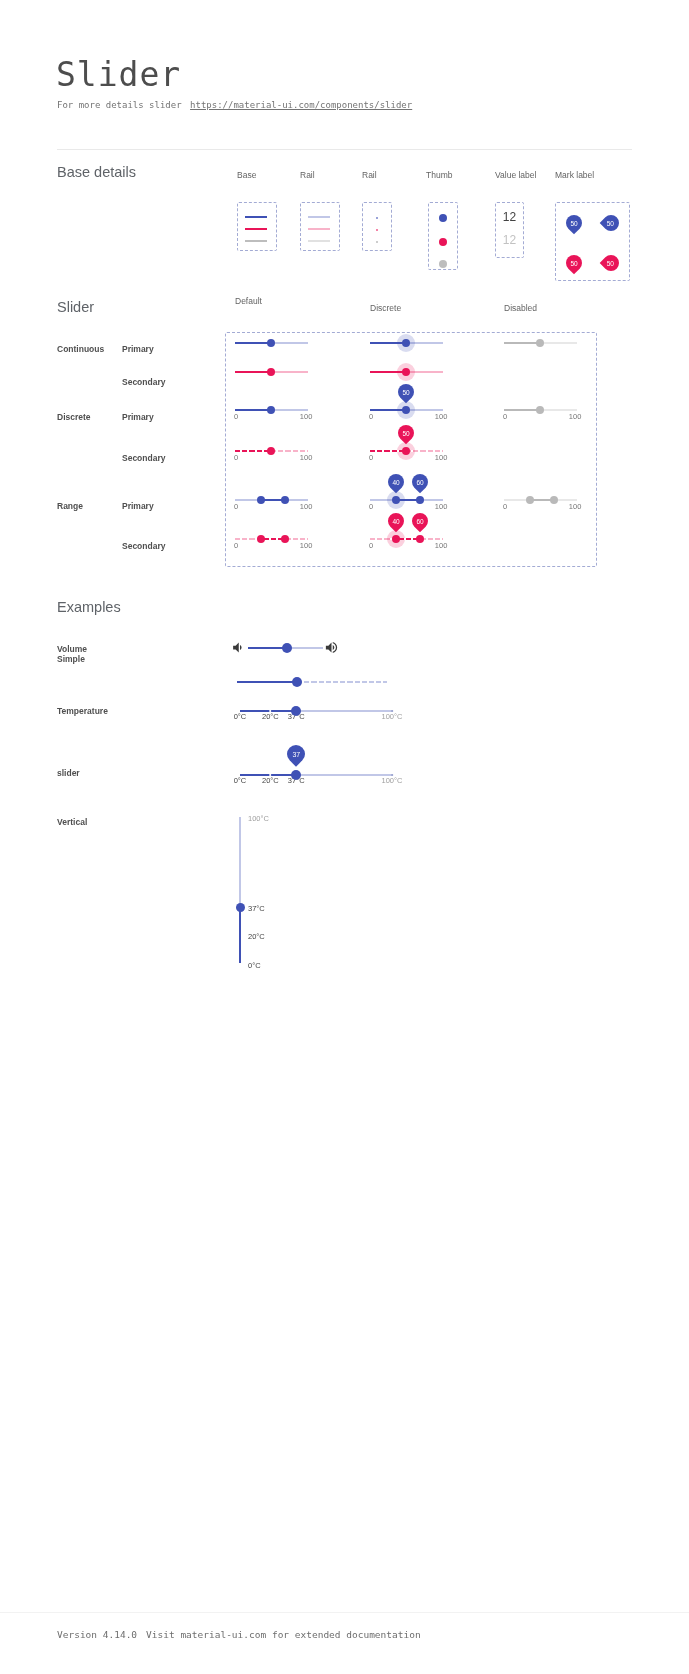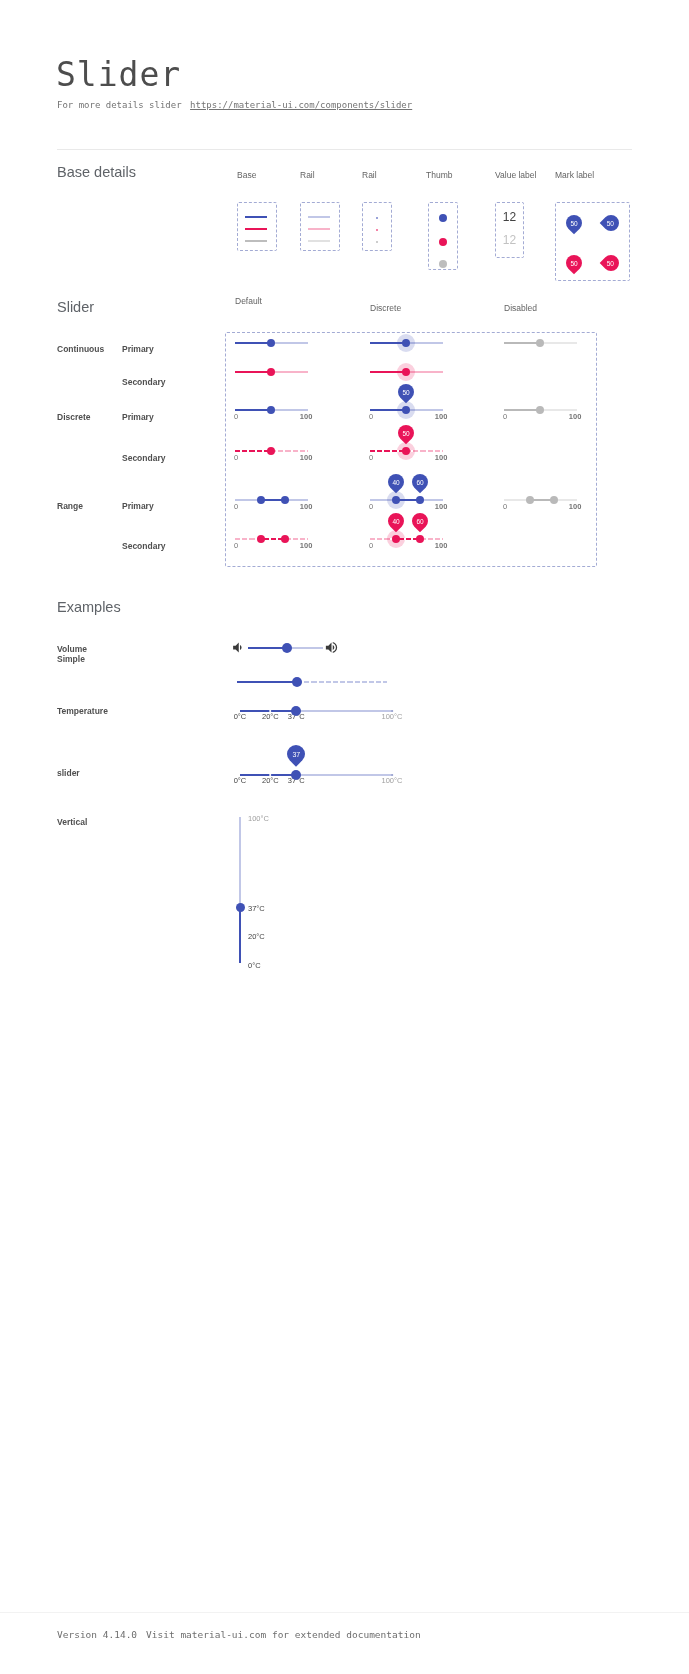--- a/index.html
+++ b/index.html
@@ -19,21 +19,21 @@
   
   .sl{position:absolute;height:12px;}
   .sl .rail{position:absolute;left:0;right:0;top:5px;height:2px;background:var(--c);opacity:.32;}
   .sl .track{position:absolute;left:0;top:5px;height:2px;width:var(--p);background:var(--c);}
   .sl .track2{position:absolute;top:5px;height:2px;left:var(--p1);width:calc(var(--p2) - var(--p1));background:var(--c);}
   .sl .thumb{position:absolute;top:50%;left:var(--tp,var(--p));width:var(--ts,8px);height:var(--ts,8px);
              border-radius:50%;background:var(--c);transform:translate(-50%,-50%);z-index:2;}
   .sl .halo{position:absolute;top:50%;left:var(--hp,var(--p));width:18px;height:18px;border-radius:50%;
             background:var(--c);opacity:.2;transform:translate(-50%,-50%);z-index:1;}
   .sl .minlab{position:absolute;top:8px;left:0;font-size:7.5px;color:#757575;transform:translateX(-25%);}
-  .sl .maxlab{position:absolute;top:8px;left:100%;font-size:7.5px;color:#757575;transform:translateX(-65%);font-weight:bold;}
+  .sl .maxlab{position:absolute;top:8px;left:100%;font-size:7.5px;color:#757575;transform:translateX(-65%);}
   .sl.dotted::after{content:"";position:absolute;left:0;right:0;top:5px;height:2px;z-index:1;
      background:repeating-linear-gradient(90deg,transparent 0 5.2px,#fff 5.2px 7.2px);}
   .sl.dotsrail::after{content:"";position:absolute;left:var(--p);right:0;top:5px;height:2px;z-index:1;
      background:repeating-linear-gradient(90deg,transparent 0 5.2px,#fff 5.2px 7.2px);}
   .mk{position:absolute;top:5.3px;width:1.6px;height:1.6px;border-radius:50%;background:#fff;z-index:1;transform:translateX(-50%);}
   .mk.off{background:#9aa3cf;}
   .mklab{position:absolute;top:7px;font-size:7.5px;color:#424242;transform:translateX(-50%);white-space:nowrap;}
   .mklab.off{color:#9e9e9e;}
 
   

